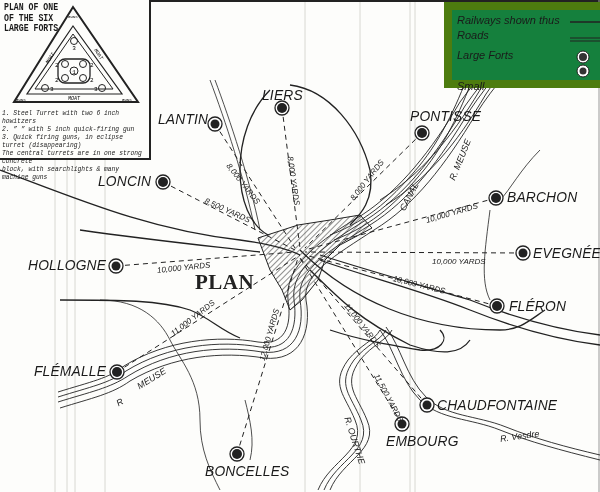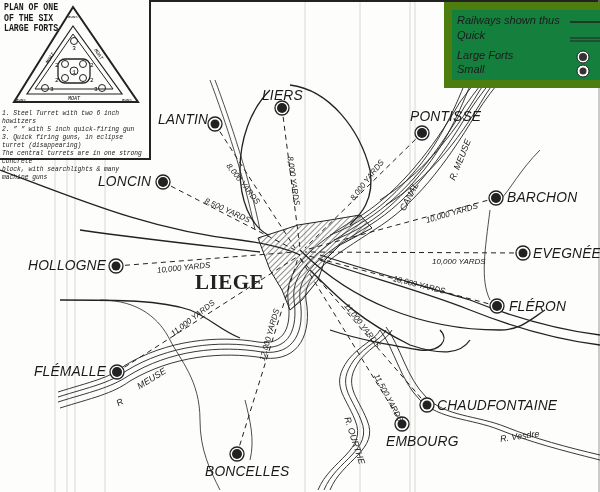--- a/index.html
+++ b/index.html
@@ -188,21 +188,21 @@
     <div class="dist" style="left: 172px; top: 330px; transform: rotate(-38deg);">11,000 YARDS</div>
     <div class="dist" style="left: 262px; top: 356px; transform: rotate(-74deg);">12,000 YARDS</div>
     <div class="dist" style="left: 346px; top: 300px; transform: rotate(52deg);">11,000 YARDS</div>
     <div class="dist" style="left: 376px; top: 370px; transform: rotate(62deg);">11,500 YARDS</div>
     <div class="river" style="left: 452px; top: 175px; transform: rotate(-68deg);">R. MEUSE</div>
     <div class="river" style="left: 402px; top: 205px; transform: rotate(-62deg);">CANAL</div>
     <div class="river" style="left: 138px; top: 382px; transform: rotate(-32deg);">MEUSE</div>
     <div class="river" style="left: 117px; top: 399px; transform: rotate(-30deg);">R</div>
     <div class="river" style="left: 347px; top: 412px; transform: rotate(72deg);">R. OURTHE</div>
     <div class="river" style="left: 500px; top: 434px; transform: rotate(-8deg);">R. Vesdre</div>
-    <div class="city-label" style="left: 195px; top: 270px;">LIEGE</div>
+    <div class="city-label" style="left: 195px; top: 270px;">PLAN</div>
   </div>
 
 <div id="inset">
   <div class="title">
     <div>PLAN OF ONE</div>
     <div>OF THE SIX</div>
     <div>LARGE FORTS</div>
   </div>
   <svg style="position:absolute;left:10px;top:4px" width="135" height="104" viewBox="0 0 135 104">
     <polygon points="63,3 128,98 4,98" fill="none" stroke="#222" stroke-width="2"></polygon>
@@ -239,28 +239,28 @@
     <div>The central turrets are in one strong concrete</div>
     <div>block, with searchlights &amp; many machine guns</div>
   </div>
 </div>
 
 <div id="legend">
   <div class="leg-row" style="top:4px">Railways shown thus</div>
   <svg style="position:absolute;left:118px;top:10px" width="32" height="4">
       <line x1="0" y1="2" x2="32" y2="2" stroke="#222" stroke-width="1.5"></line>
     </svg>
-  <div class="leg-row" style="top:19px">Quick</div>
+  <div class="leg-row" style="top:19px">Roads</div>
   <svg style="position:absolute;left:118px;top:27px" width="32" height="6">
       <line x1="0" y1="1" x2="32" y2="1" stroke="#222"></line>
       <line x1="0" y1="4" x2="32" y2="4" stroke="#222"></line>
     </svg>
   <div class="leg-row" style="top:39px">Large Forts</div>
   <svg style="position:absolute;left:124px;top:40px" width="14" height="14">
       <circle cx="7" cy="7" r="6" fill="#fff" stroke="#222"></circle>
       <circle cx="7" cy="7" r="4" fill="#333"></circle>
     </svg>
-  <div class="leg-row" style="top:53px">Small</div>
+  <div class="leg-row" style="top:70px">Small</div>
   <svg style="position:absolute;left:124px;top:54px" width="14" height="14">
       <circle cx="7" cy="7" r="6" fill="#fff" stroke="#222"></circle>
       <circle cx="7" cy="7" r="3.5" fill="#333"></circle>
     </svg>
 </div>
 
 </body></html>

